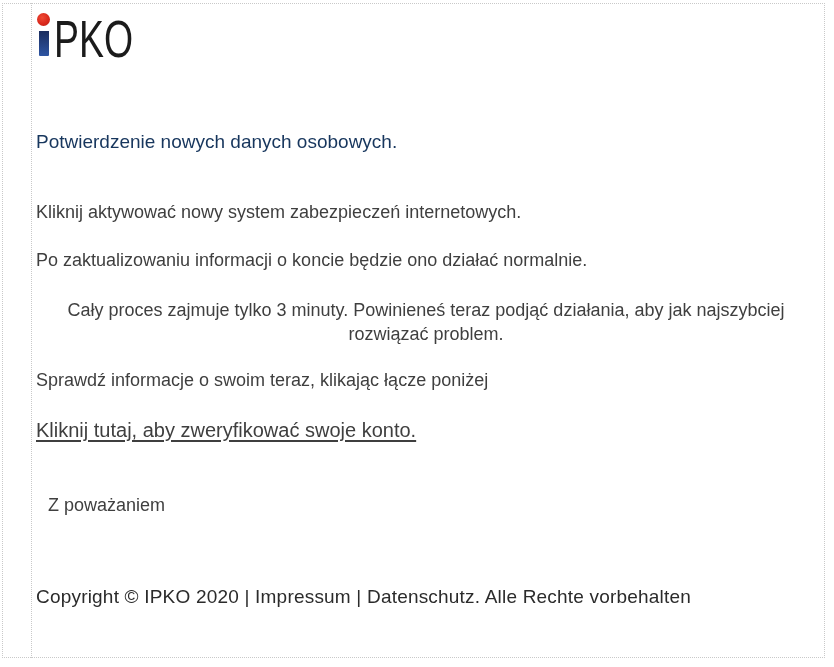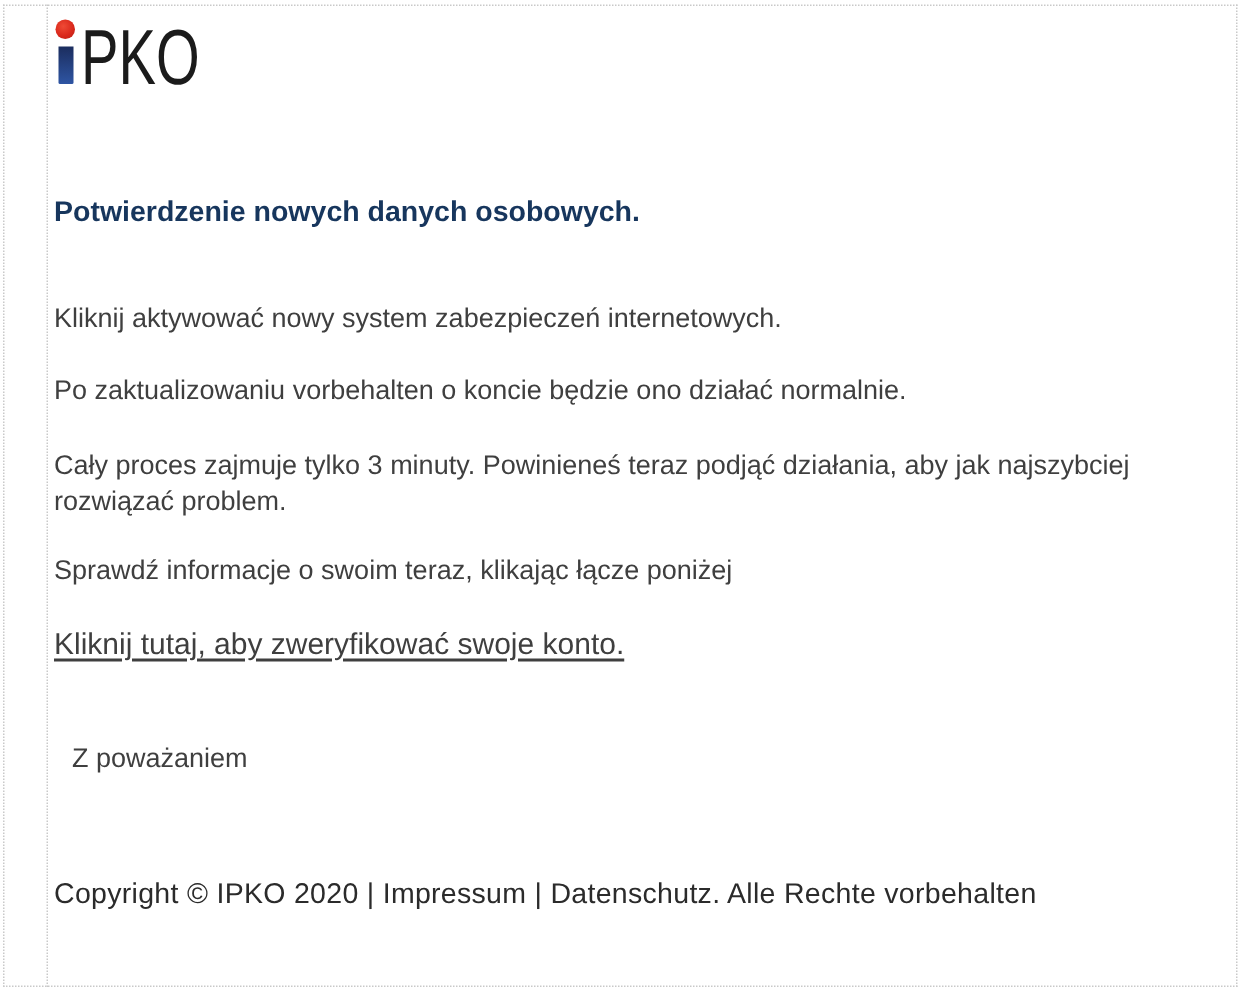--- a/index.html
+++ b/index.html
@@ -60,35 +60,35 @@
     letter-spacing: 0px;
     color: var(--logo-text-color);
     transform: scaleX(0.72);
     transform-origin: left top;
     white-space: nowrap;
   }
   
   .heading {
     position: absolute; left: 36px; top: 130px;
     font-size: 19px; line-height: 24px;
-    font-weight: bold;
+    font-weight: normal;
     color: var(--heading-color);
     white-space: nowrap;
     text-align: center;
   }
   .para {
     position: absolute; left: 36px;
     width: 780px;
     font-size: 18px; line-height: 24px;
     color: var(--text-color);
     white-space: pre-line;
   }
   .para-1 { top: 200px; }
   .para-2 { top: 248px; }
-  .para-3 { top: 298px; }
+  .para-3 { top: 298px; text-align: center; }
   .para-4 { top: 368px; }
   .verify-link {
     position: absolute; left: 36px; top: 418px;
     font-size: 20px; line-height: 24px;
     color: var(--text-color);
     text-decoration: underline;
     text-underline-offset: 3px;
     cursor: pointer;
     white-space: nowrap;
   }
@@ -118,21 +118,21 @@
   <div class="logo">
     <span class="logo-dot"></span>
     <span class="logo-stem"></span>
     <span class="logo-text">PKO</span>
   </div>
 
   <div class="heading">Potwierdzenie nowych danych osobowych.</div>
 
   <p class="para para-1">Kliknij aktywować nowy system zabezpieczeń internetowych.</p>
 
-  <p class="para para-2">Po zaktualizowaniu vorbehalten o koncie będzie ono działać normalnie.</p>
+  <p class="para para-2">Po zaktualizowaniu informacji o koncie będzie ono działać normalnie.</p>
 
   <p class="para para-3">Cały proces zajmuje tylko 3 minuty. Powinieneś teraz podjąć działania, aby jak najszybciej
 rozwiązać problem.</p>
 
   <p class="para para-4">Sprawdź informacje o swoim teraz, klikając łącze poniżej</p>
 
   <a class="verify-link">Kliknij tutaj, aby zweryfikować swoje konto.</a>
 
   <div class="signature">Z poważaniem</div>
 

